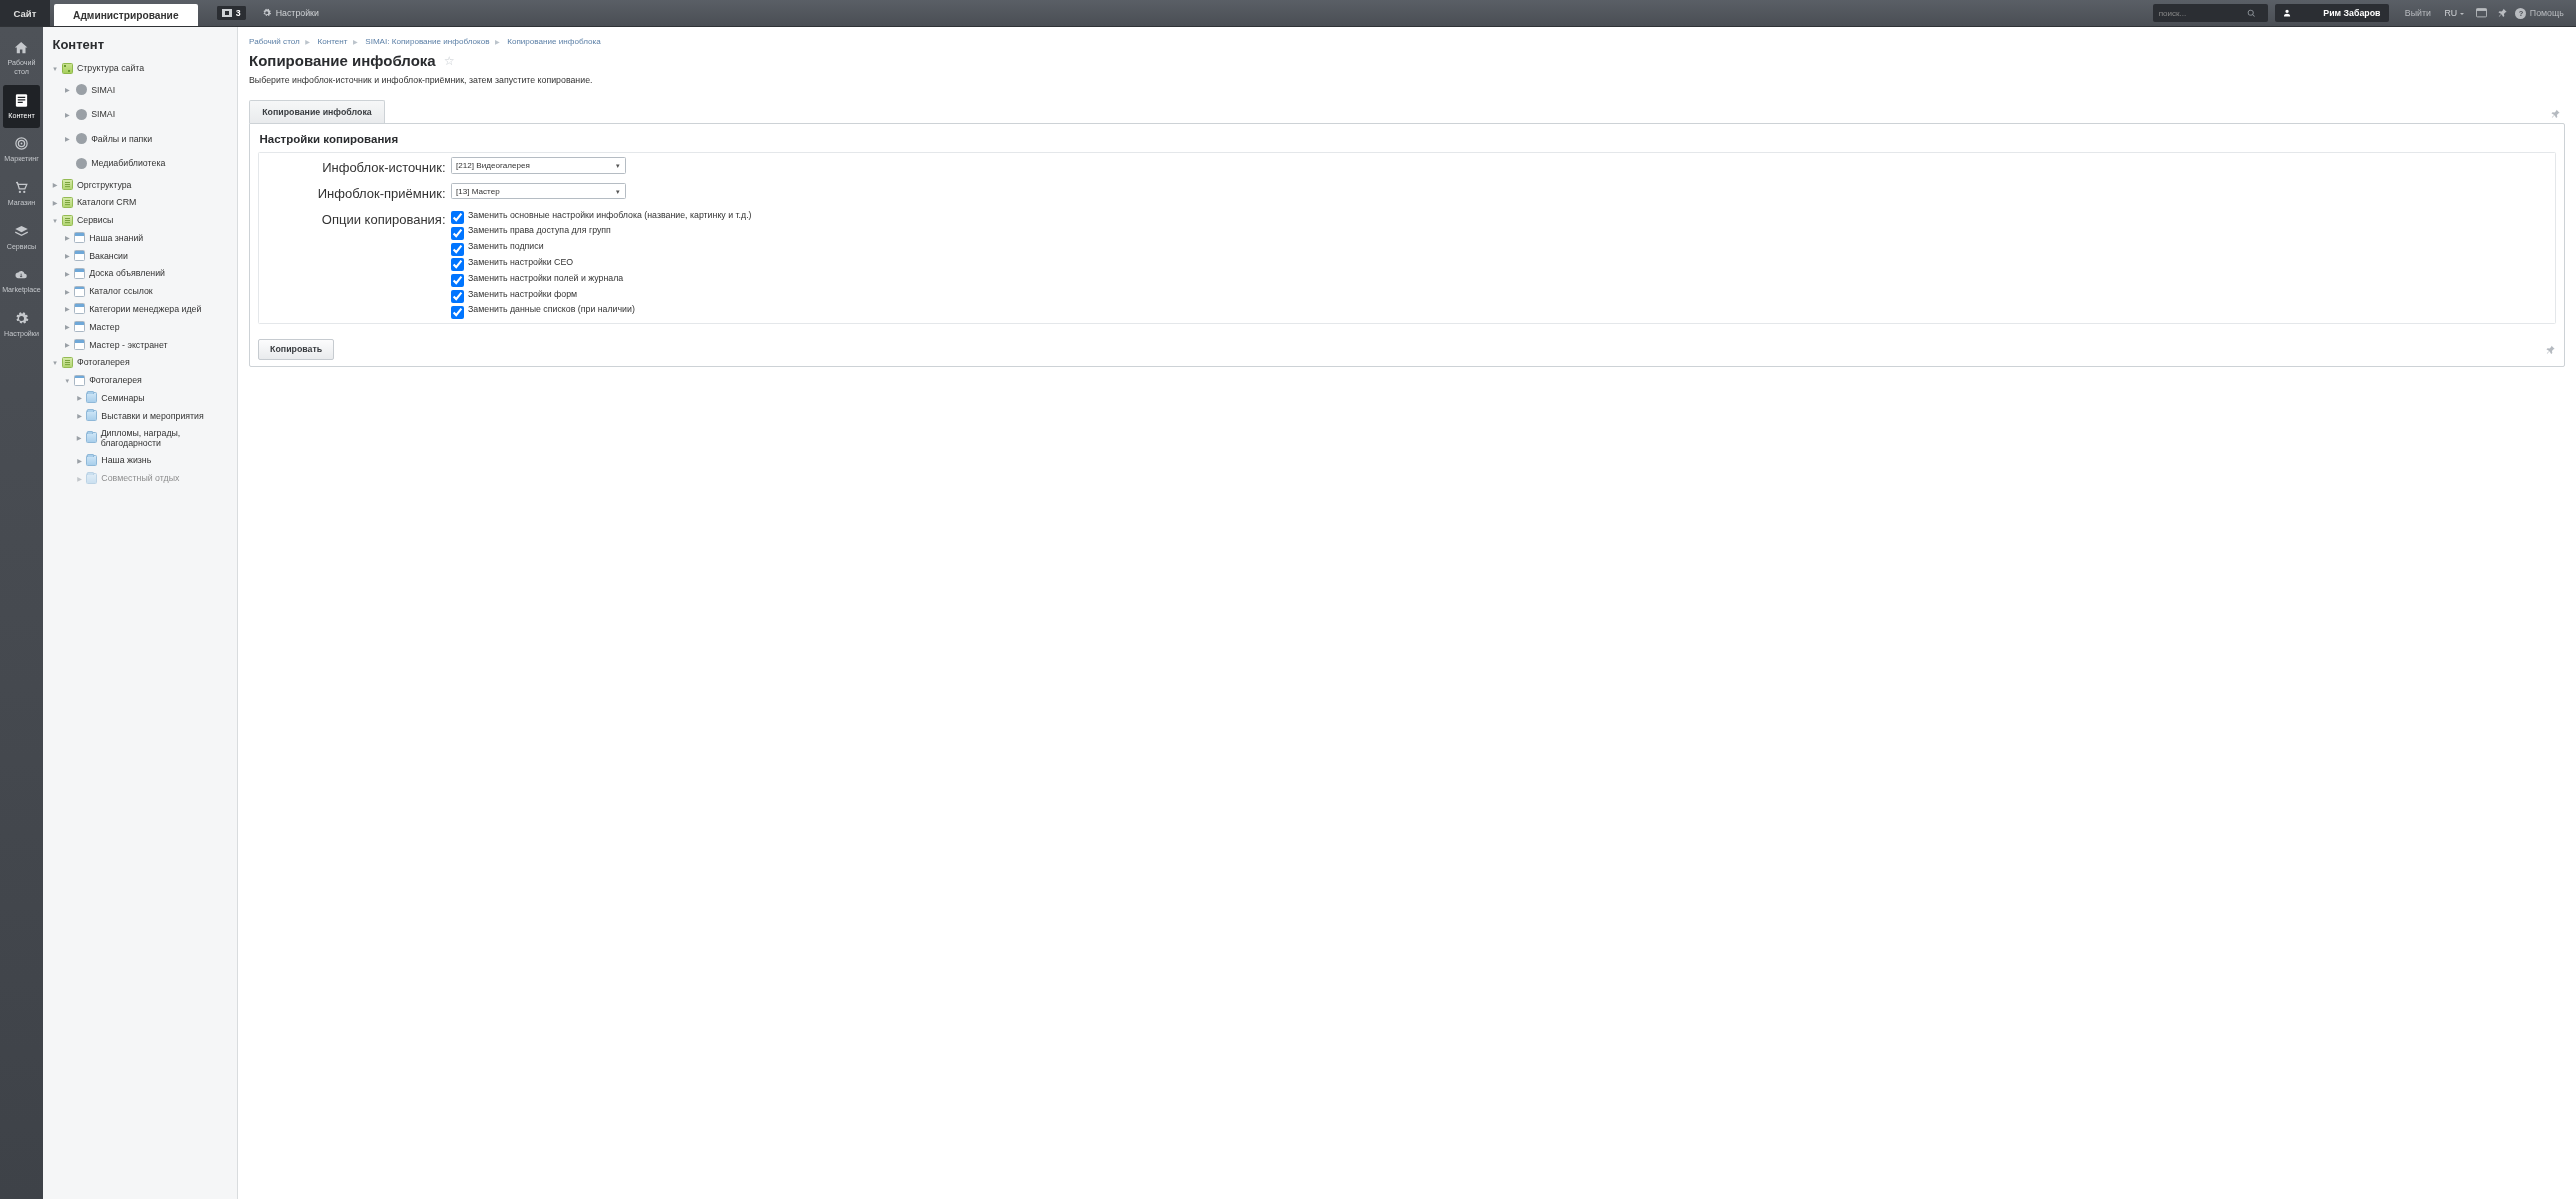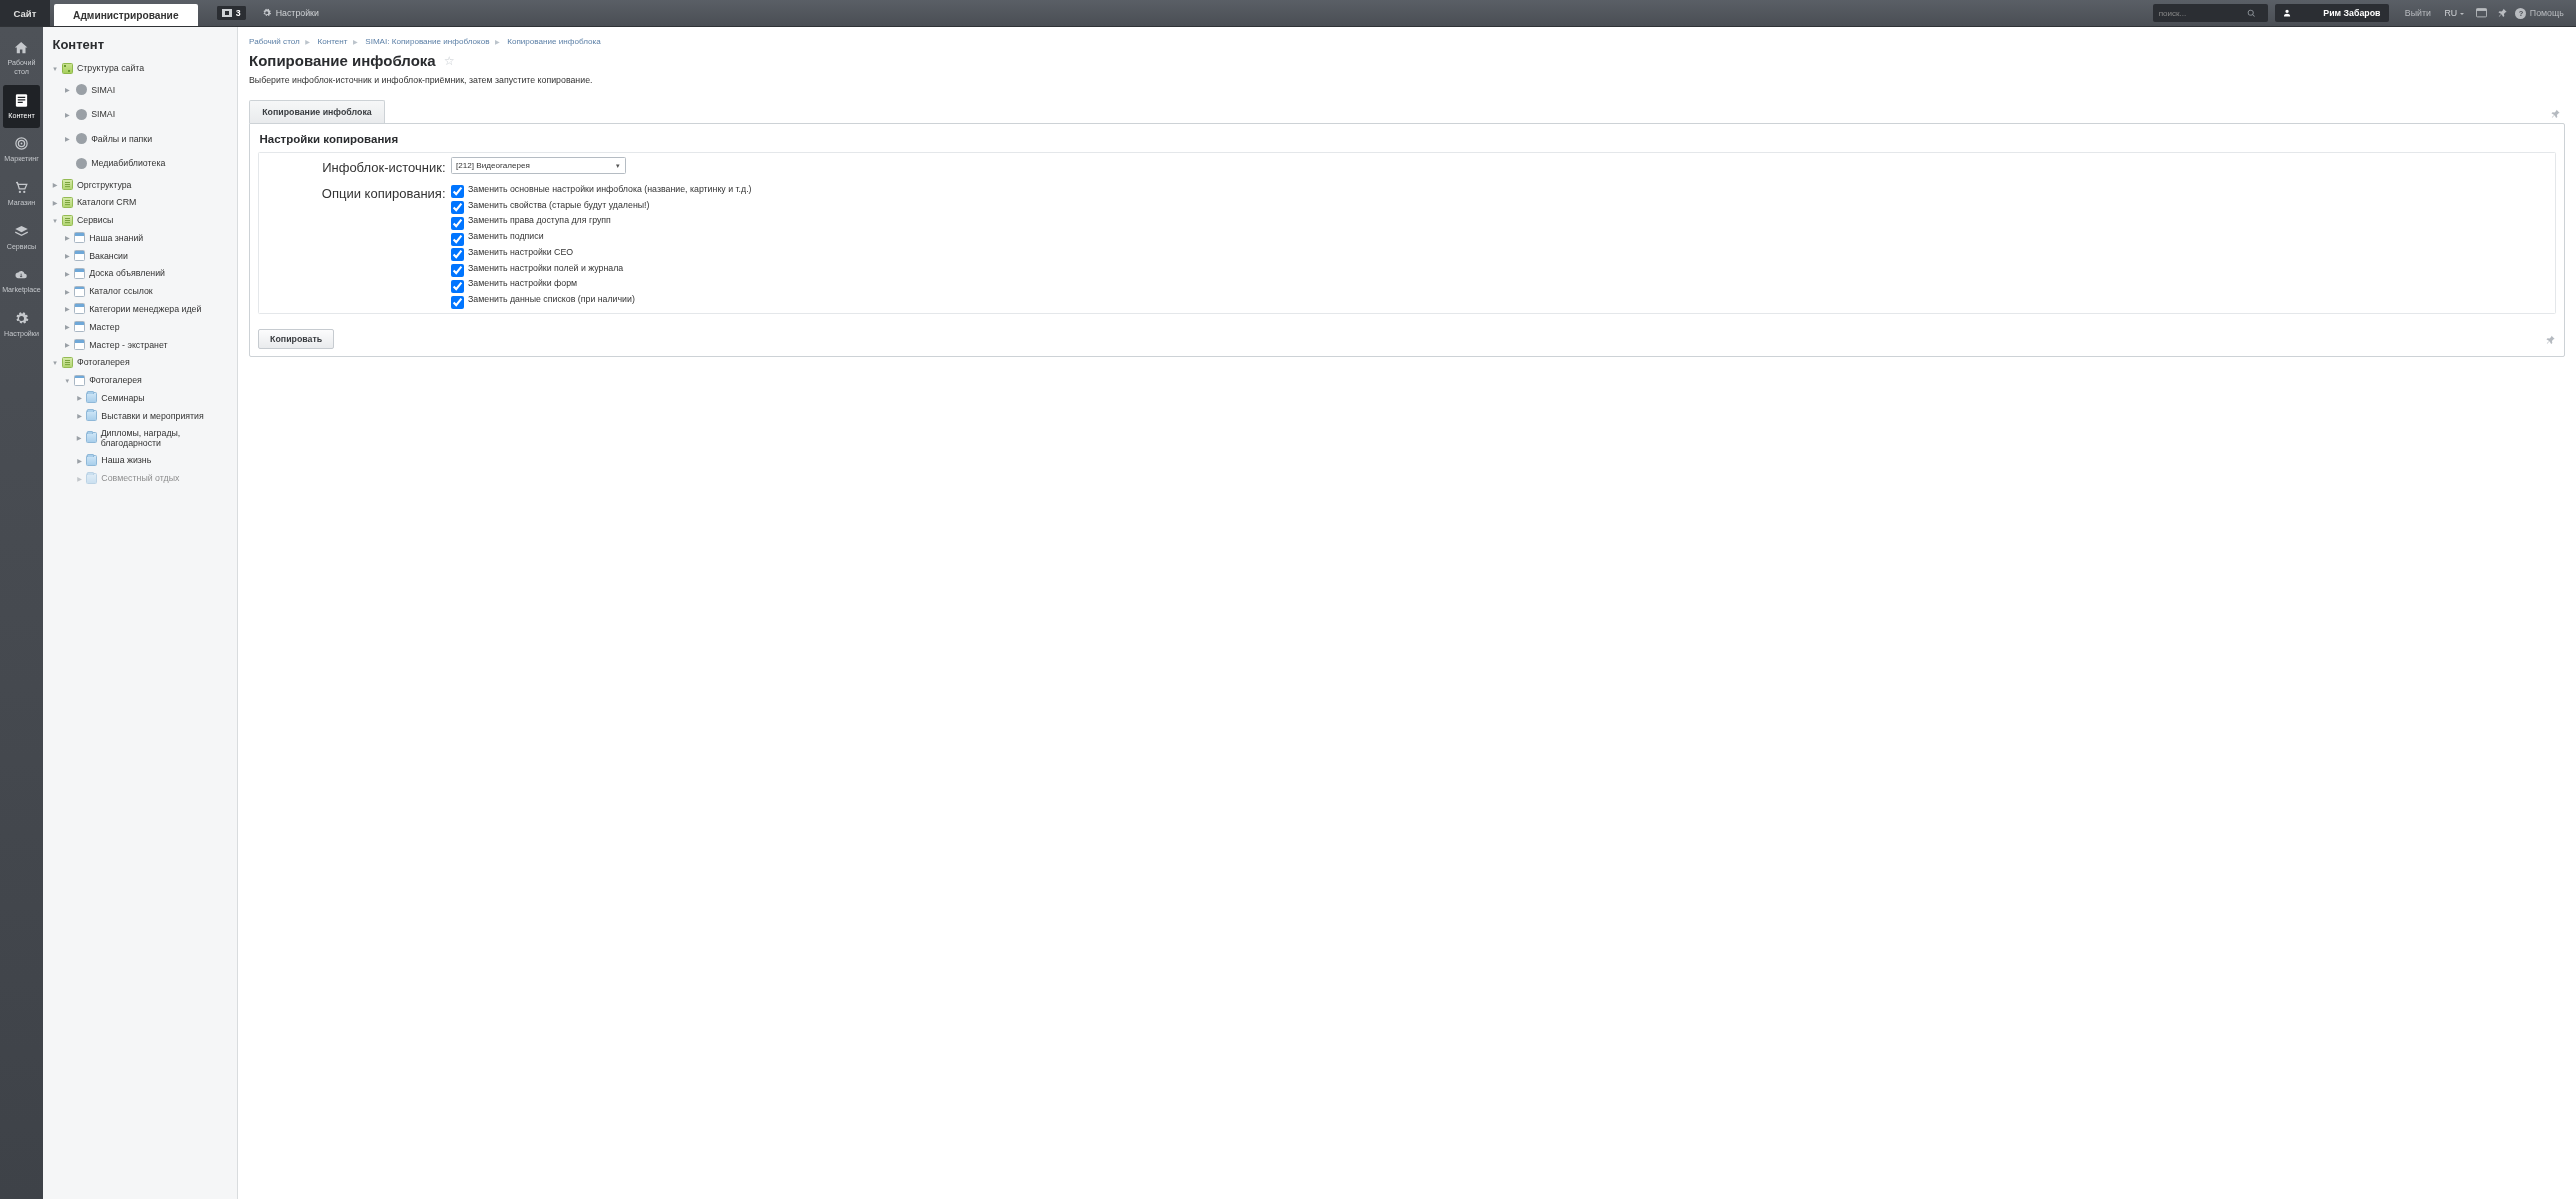--- a/index.html
+++ b/index.html
@@ -371,29 +371,33 @@
       <div class="panel-inner">
         <div class="frow">
           <div class="flab">Инфоблок-источник:</div>
           <div class="fval">
               <div class="sel">
                 <span>[212] Видеогалерея</span>
               </div>
             </div>
         </div>
         <div class="frow">
+          <div class="flab">Инфоблок-приёмник:</div>
+          <div class="fval">
+              <div class="sel">
+                <span>[13] Мастер</span>
+              </div>
+            </div>
+        </div>
+        <div class="frow">
           <div class="flab">Опции копирования:</div>
           <div class="fval" id="opts-holder">
               <label class="chk">
                 <input type="checkbox" checked="" style="">
                 <span>Заменить основные настройки инфоблока (название, картинку и т.д.)</span>
-              </label>
-              <label class="chk">
-                <input type="checkbox" checked="" style="">
-                <span>Заменить свойства (старые будут удалены!)</span>
               </label>
               <label class="chk">
                 <input type="checkbox" checked="" style="">
                 <span>Заменить права доступа для групп</span>
               </label>
               <label class="chk">
                 <input type="checkbox" checked="" style="">
                 <span>Заменить подписи</span>
               </label>
               <label class="chk">

